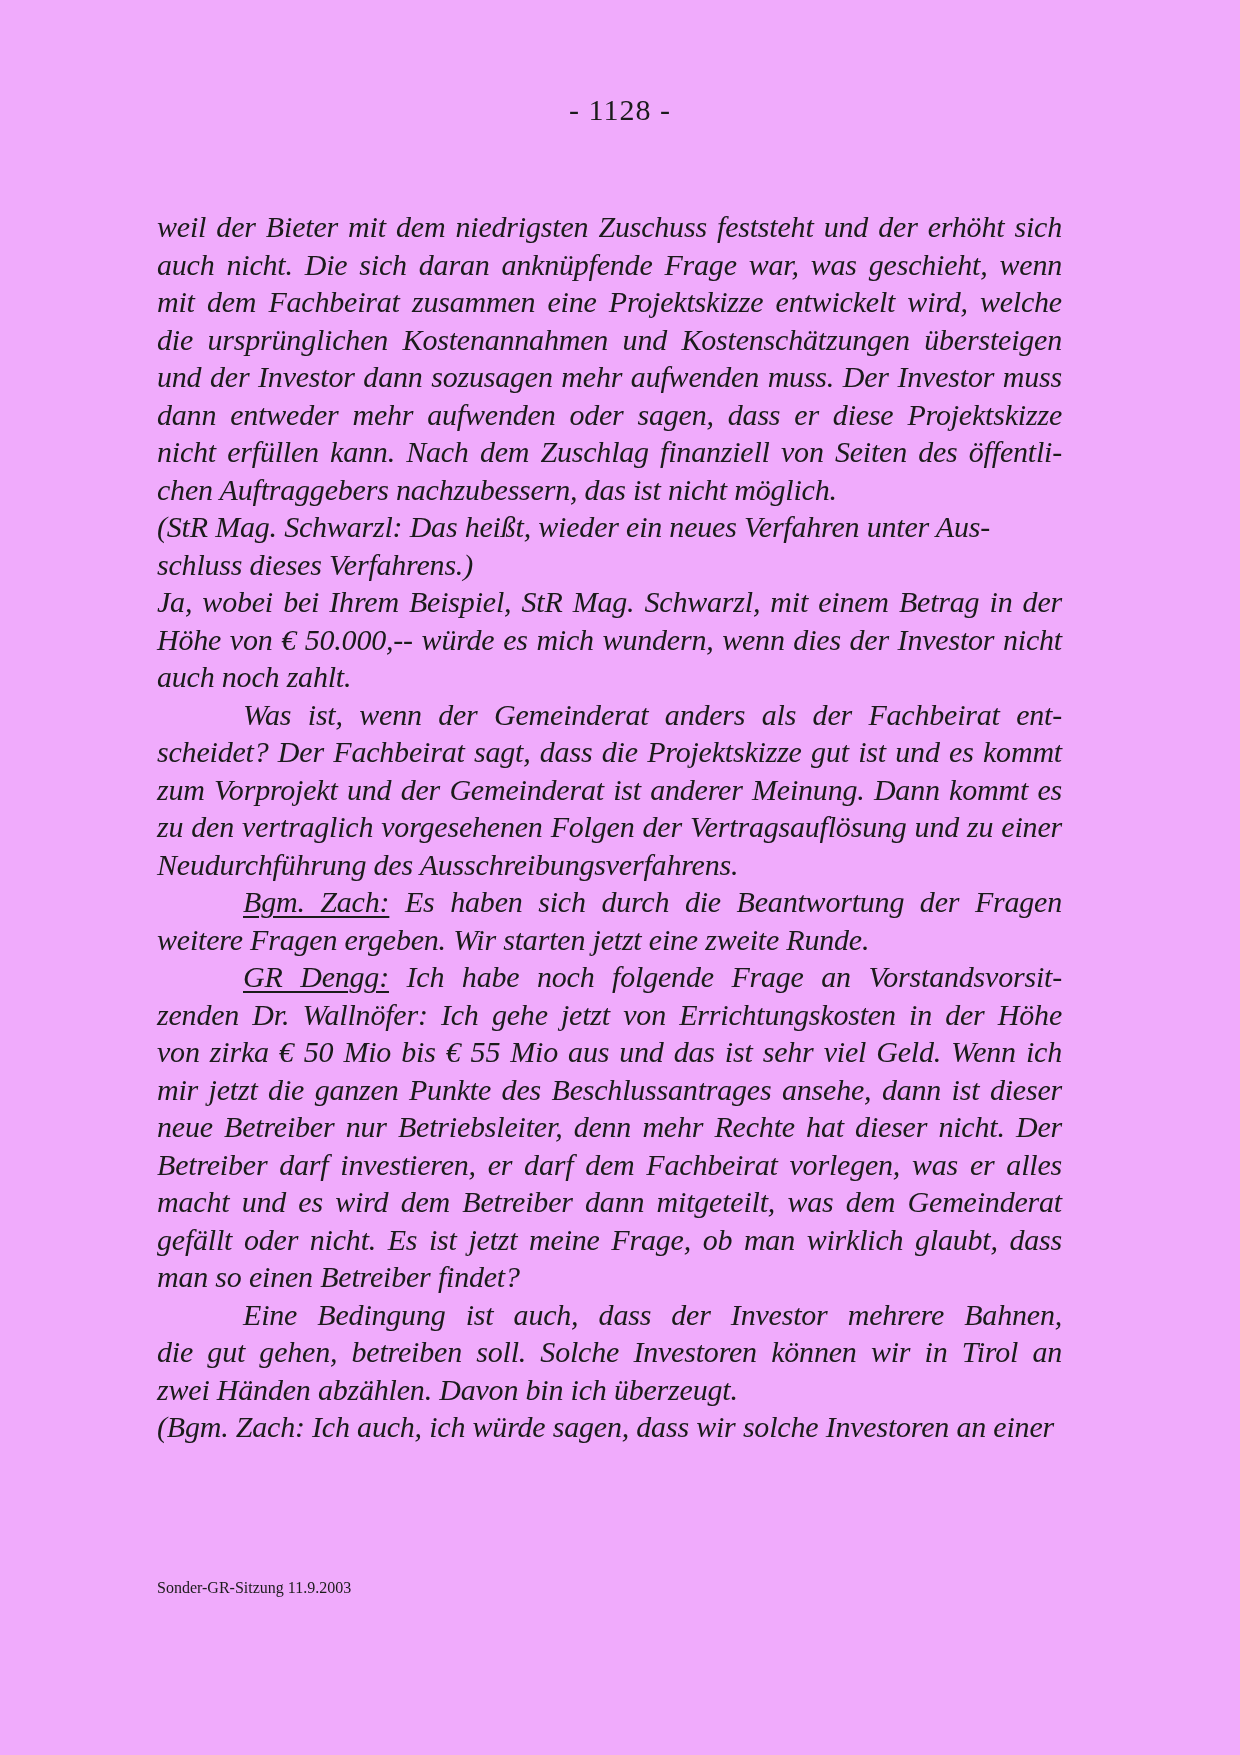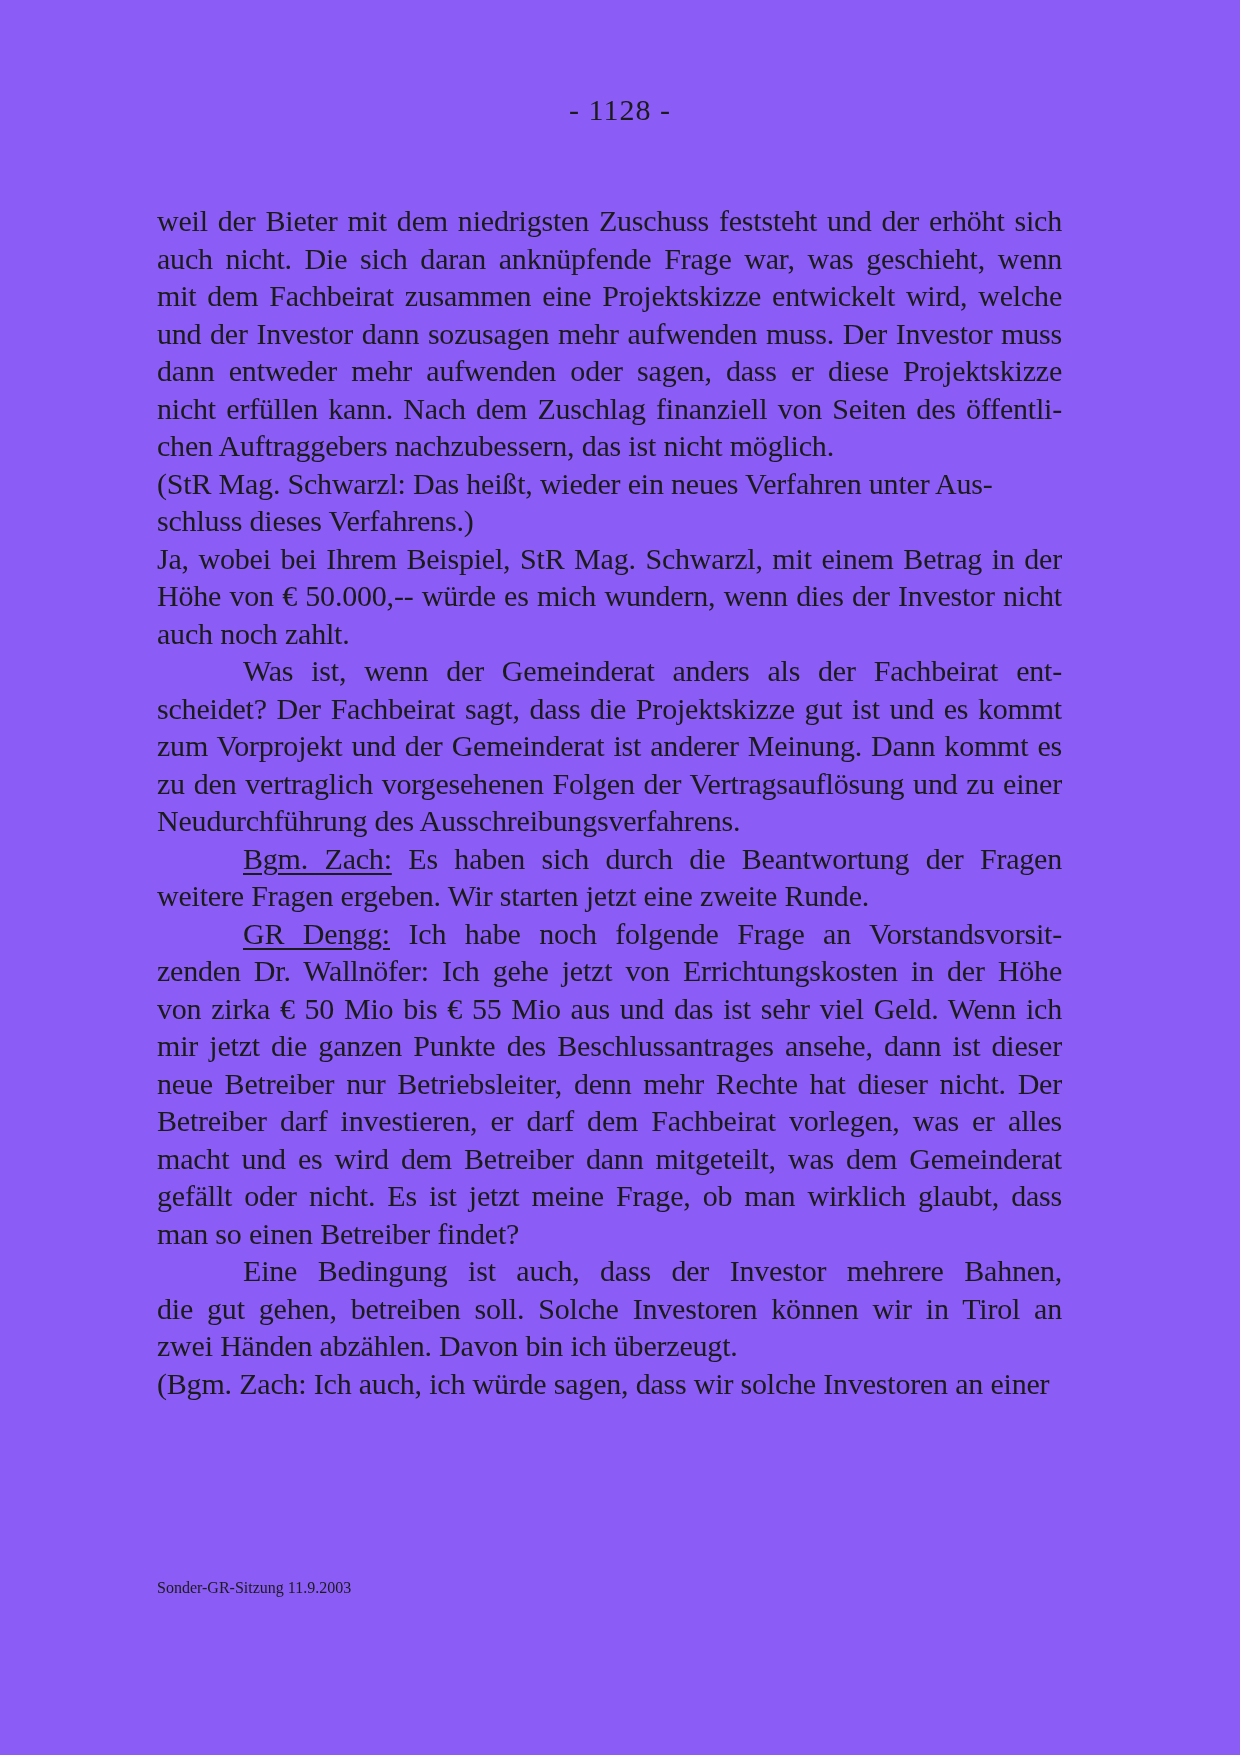--- a/index.html
+++ b/index.html
@@ -1,43 +1,44 @@
 <!DOCTYPE html>
 <html><head>
 <meta charset="utf-8">
 <style>
   html, body { margin: 0; padding: 0; background: #e8e8e8; }
   .page {
     position: relative;
     width: 1240px;
     height: 1755px;
-    background: #8b5cf6;
+    background: #f0abfc;
     margin: 0 auto;
     overflow: hidden;
     color: #1b1b1b;
     font-family: "Liberation Serif", "DejaVu Serif", serif;
   }
   .page-number {
     position: absolute;
     top: 92px;
     left: 0;
     width: 100%;
     text-align: center;
     font-size: 30px;
     line-height: 36px;
     letter-spacing: 1px;
   }
   .textblock {
     position: absolute;
-    top: 202px;
+    top: 208px;
     left: 157px;
     width: 905px;
     font-size: 30px;
     line-height: 37.5px;
     letter-spacing: -0.2px;
+    font-style: italic;
   }
   .line { min-height: 37.5px; }
   .line.j { text-align: justify; text-align-last: justify; }
   .line.r { text-align: center; text-align-last: left; }
   .line.ind { padding-left: 86px; }
   .u { text-decoration: underline; text-underline-offset: 4px; text-decoration-thickness: 2px; margin-top: 36px; }
   .footer-note {
     position: absolute;
     top: 1576px;
     left: 157px;
@@ -48,20 +49,21 @@
 </head>
 <body>
 
 <div class="page">
   <div class="page-number">- 1128 -</div>
 
   <div class="textblock">
       <div class="line j"><span>weil der Bieter mit dem niedrigsten Zuschuss feststeht und der erhöht sich</span></div>
       <div class="line j"><span>auch nicht. Die sich daran anknüpfende Frage war, was geschieht, wenn</span></div>
       <div class="line j"><span>mit dem Fachbeirat zusammen eine Projektskizze entwickelt wird, welche</span></div>
+      <div class="line j"><span>die ursprünglichen Kostenannahmen und Kostenschätzungen übersteigen</span></div>
       <div class="line j"><span>und der Investor dann sozusagen mehr aufwenden muss. Der Investor muss</span></div>
       <div class="line j"><span>dann entweder mehr aufwenden oder sagen, dass er diese Projektskizze</span></div>
       <div class="line j"><span>nicht erfüllen kann. Nach dem Zuschlag finanziell von Seiten des öffentli-</span></div>
       <div class="line r"><span>chen Auftraggebers nachzubessern, das ist nicht möglich.</span></div>
       <div class="line r"><span>(StR Mag. Schwarzl: Das heißt, wieder ein neues Verfahren unter Aus-</span></div>
       <div class="line r"><span>schluss dieses Verfahrens.)</span></div>
       <div class="line j"><span>Ja, wobei bei Ihrem Beispiel, StR Mag. Schwarzl, mit einem Betrag in der</span></div>
       <div class="line j"><span>Höhe von € 50.000,-- würde es mich wundern, wenn dies der Investor nicht</span></div>
       <div class="line r"><span>auch noch zahlt.</span></div>
       <div class="line j ind"><span>Was ist, wenn der Gemeinderat anders als der Fachbeirat ent-</span></div>

